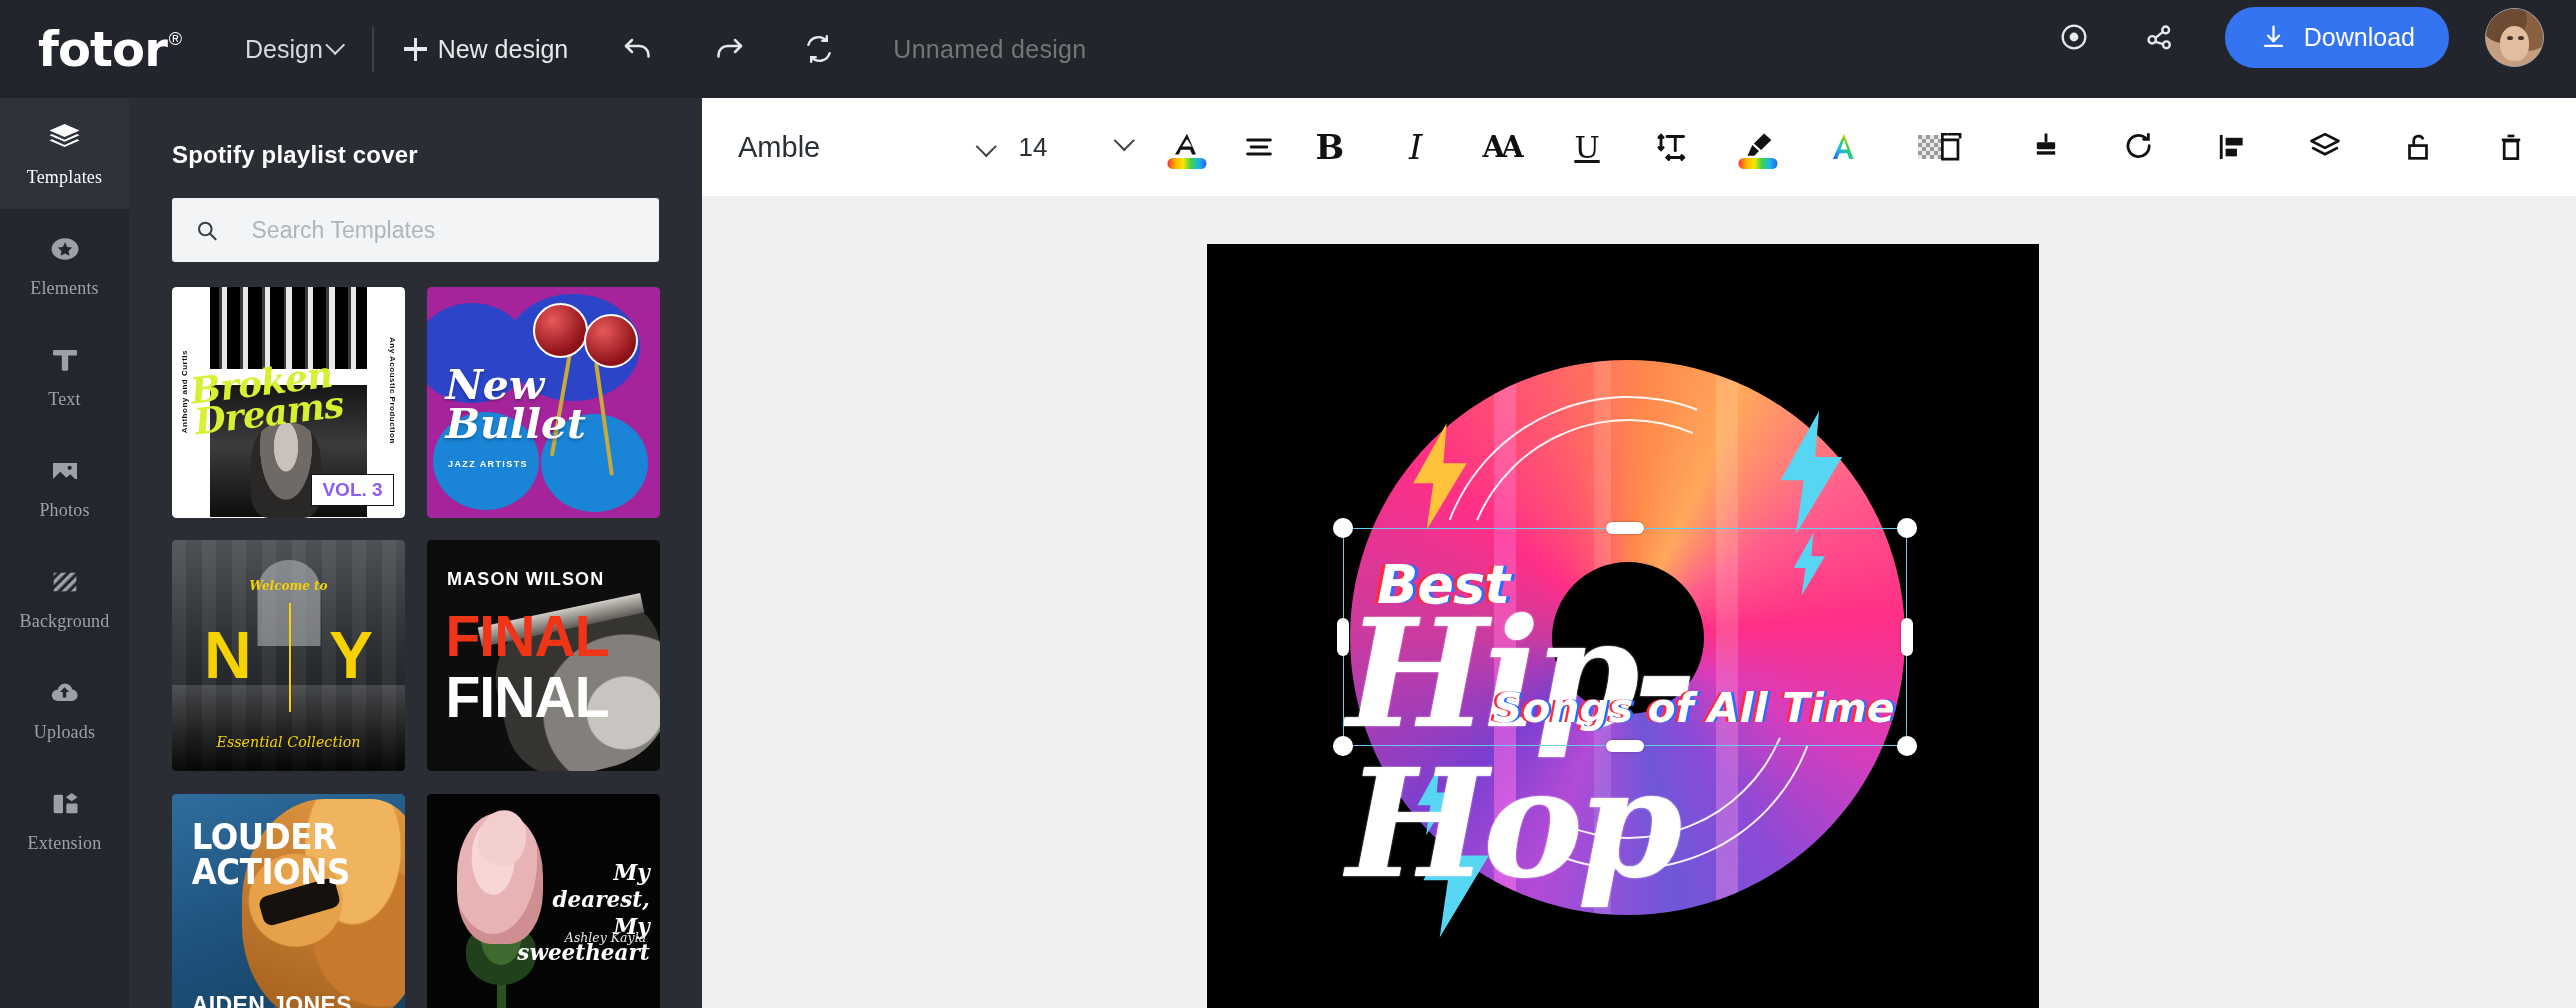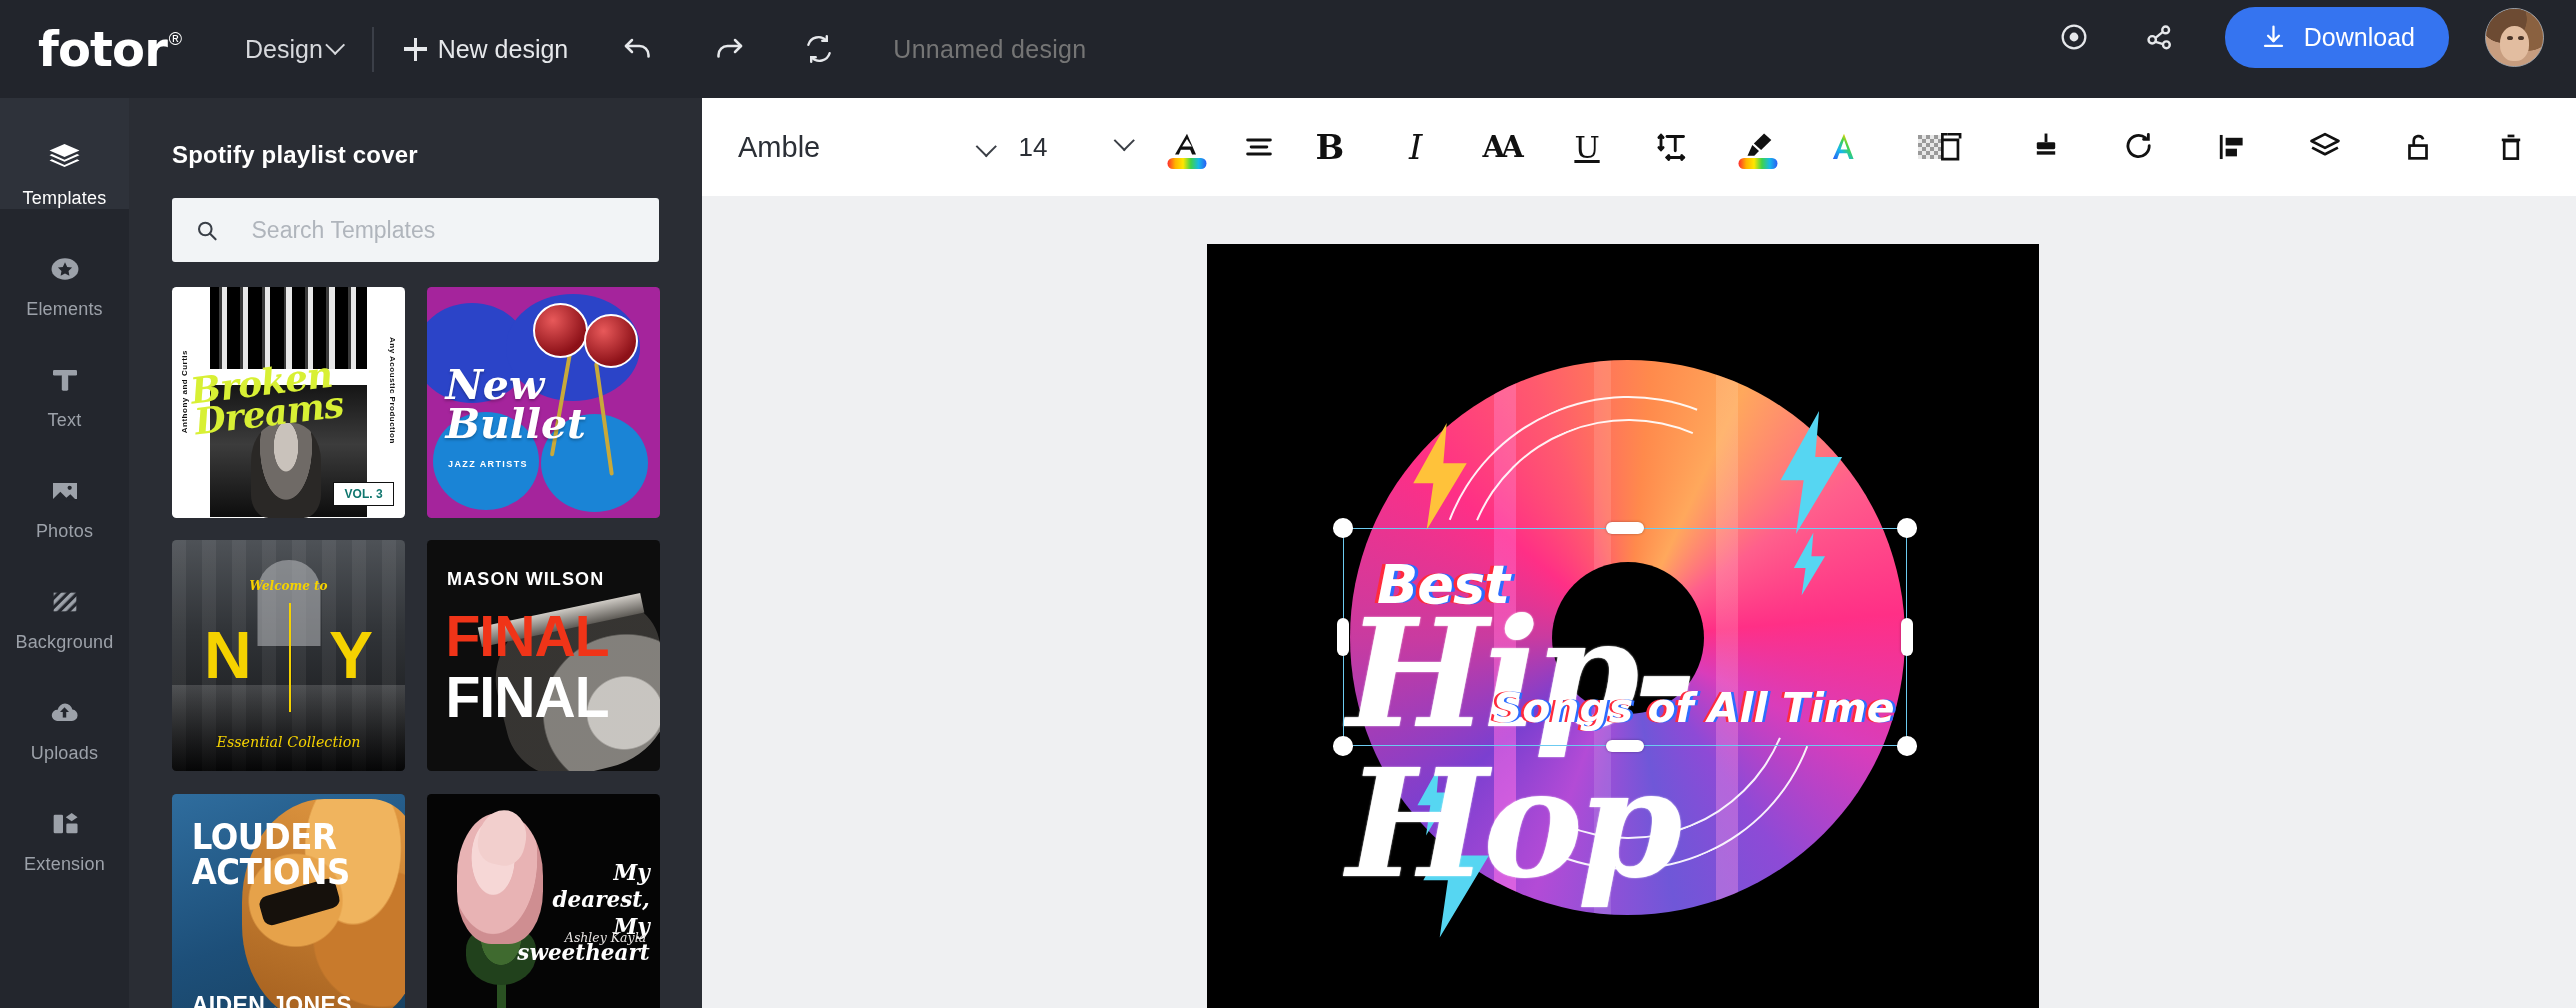--- a/index.html
+++ b/index.html
@@ -61,22 +61,22 @@
   .av-face{ position:absolute; left:24%; top:30%; width:52%; height:62%;
       border-radius:48% 48% 44% 44%; background:#e2bda0; }
   .av-eye{ position:absolute; width:6.3px; height:4.5px; background:#4a3528; border-radius:50%; top:48%; }
 
   
   #rail{
     position:absolute; left:0; top:98px; width:129px; height:911px;
     background:#23262d;
   }
   .rail-item{
-    height:111px; display:flex; flex-direction:column; align-items:center; justify-content:flex-end;
-    gap:10.7px; cursor:pointer; color:#9ca1a9;
+    height:111px; display:flex; flex-direction:column; align-items:center; justify-content:center;
+    gap:10.7px; cursor:pointer; color:#9ca1a9;font-family:Liberation Serif, serif;
   }
   .rail-item.active{ background:#2e323a; color:#ffffff; }
   .rail-label{ font-size:18px; letter-spacing:0.2px; }
   .rail-ico{ width:41px; height:38px; display:flex; align-items:center; justify-content:center; }
 
   
   #panel{
     position:absolute; left:129px; top:98px; width:573px; height:911px;
     background:#2a2d34; overflow:hidden;
   }
@@ -105,21 +105,21 @@
       background:radial-gradient(ellipse at 50% 25%, #c9c2bb 0 24%, #6f6a66 25% 52%, #2a2826 53% 100%);
       border-radius:40% 40% 25% 25%; }
   .t1 .ttl{ position:absolute; left:19.7px; top:77px; width:193px; color:#d8f034;
       font-family:"DejaVu Serif", serif; font-style:italic; font-weight:700;
       font-size:36px; line-height:0.86; transform:rotate(-7deg); letter-spacing:-0.9px; }
   .t1 .vside{ position:absolute; font-size:8px; color:#111; letter-spacing:0.5px; font-weight:700;
       writing-mode:vertical-rl; }
   .t1 .vl{ left:8px; top:63px; transform:rotate(180deg); }
   .t1 .vr{ right:8px; top:50px; }
   .t1 .vol{ position:absolute; right:10.7px; bottom:12.5px; background:#fff; border:1.8px solid #111;
-      padding:3.6px 10.7px; font-size:12px; font-weight:800; color:#0f766e; }
+      padding:3.6px 10.7px; font-size:19px; font-weight:800; color:#8b5cf6; }
 
   
   .t2{ background:#a5249c; }
   .t2 .blob{ position:absolute; border-radius:50%; }
   .t2 .b1{ left:-12.5px; top:16px; width:114px; height:100px; background:#2b44c8; }
   .t2 .b2{ left:79px; top:7.2px; width:134px; height:107px; background:#2b44c8; }
   .t2 .b3{ left:5.4px; top:125px; width:106px; height:98px; background:#1a84d6; }
   .t2 .b4{ left:114px; top:127px; width:107px; height:98px; background:#1a84d6; }
   .t2 .ttl{ position:absolute; left:18px; top:79px; color:#fff; font-family:"DejaVu Serif", serif;
       font-style:italic; font-weight:700; font-size:41px; line-height:.95; text-shadow:0 1.8px 2.7px rgba(0,0,0,.25); }

